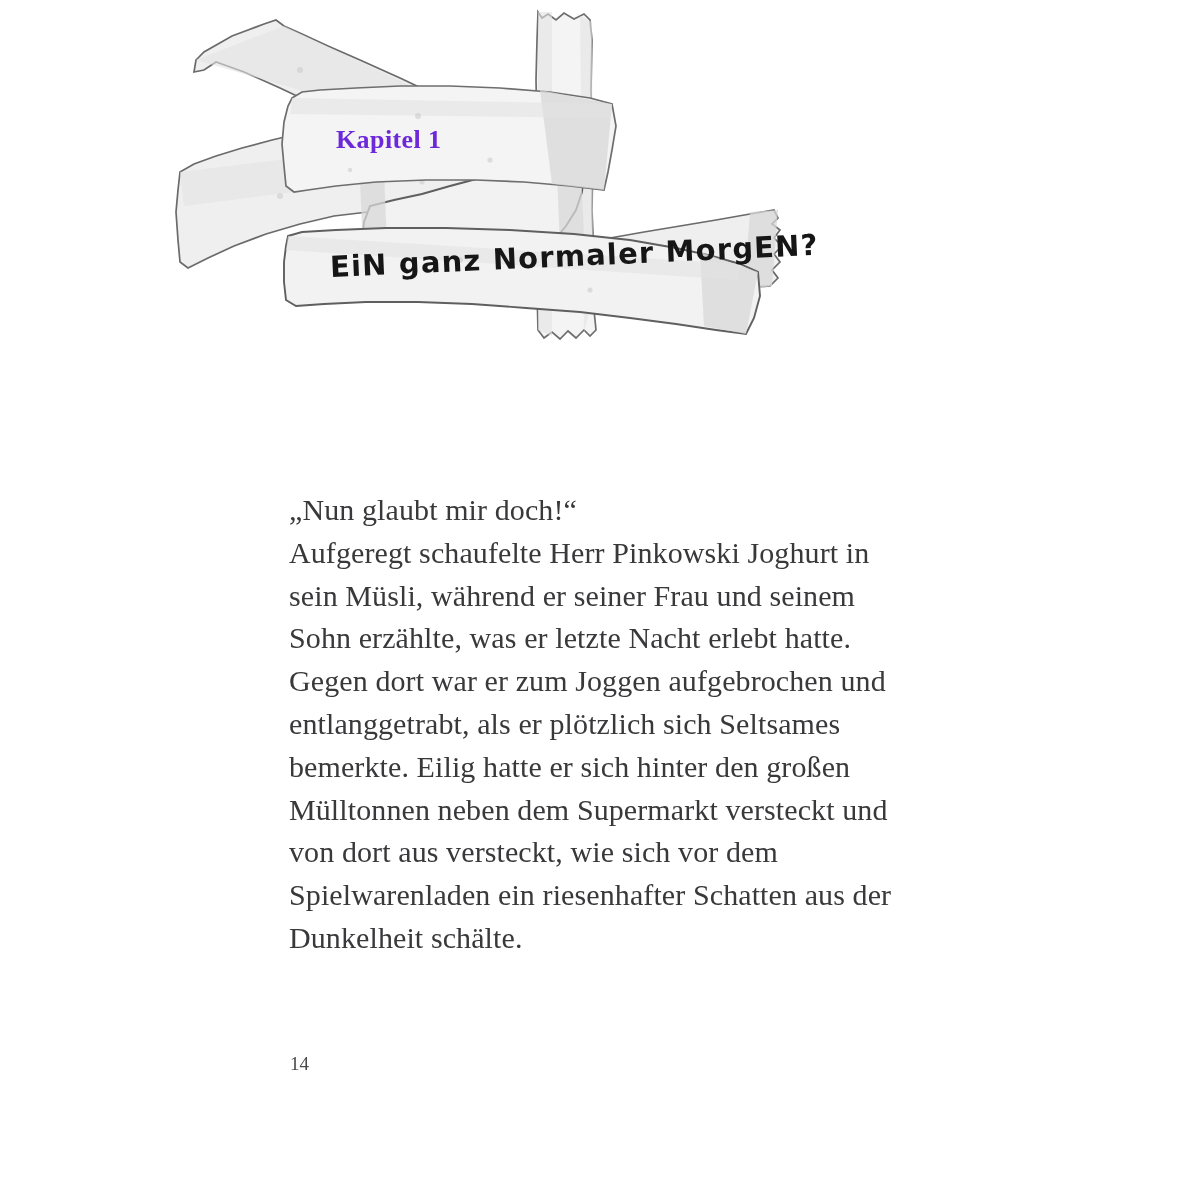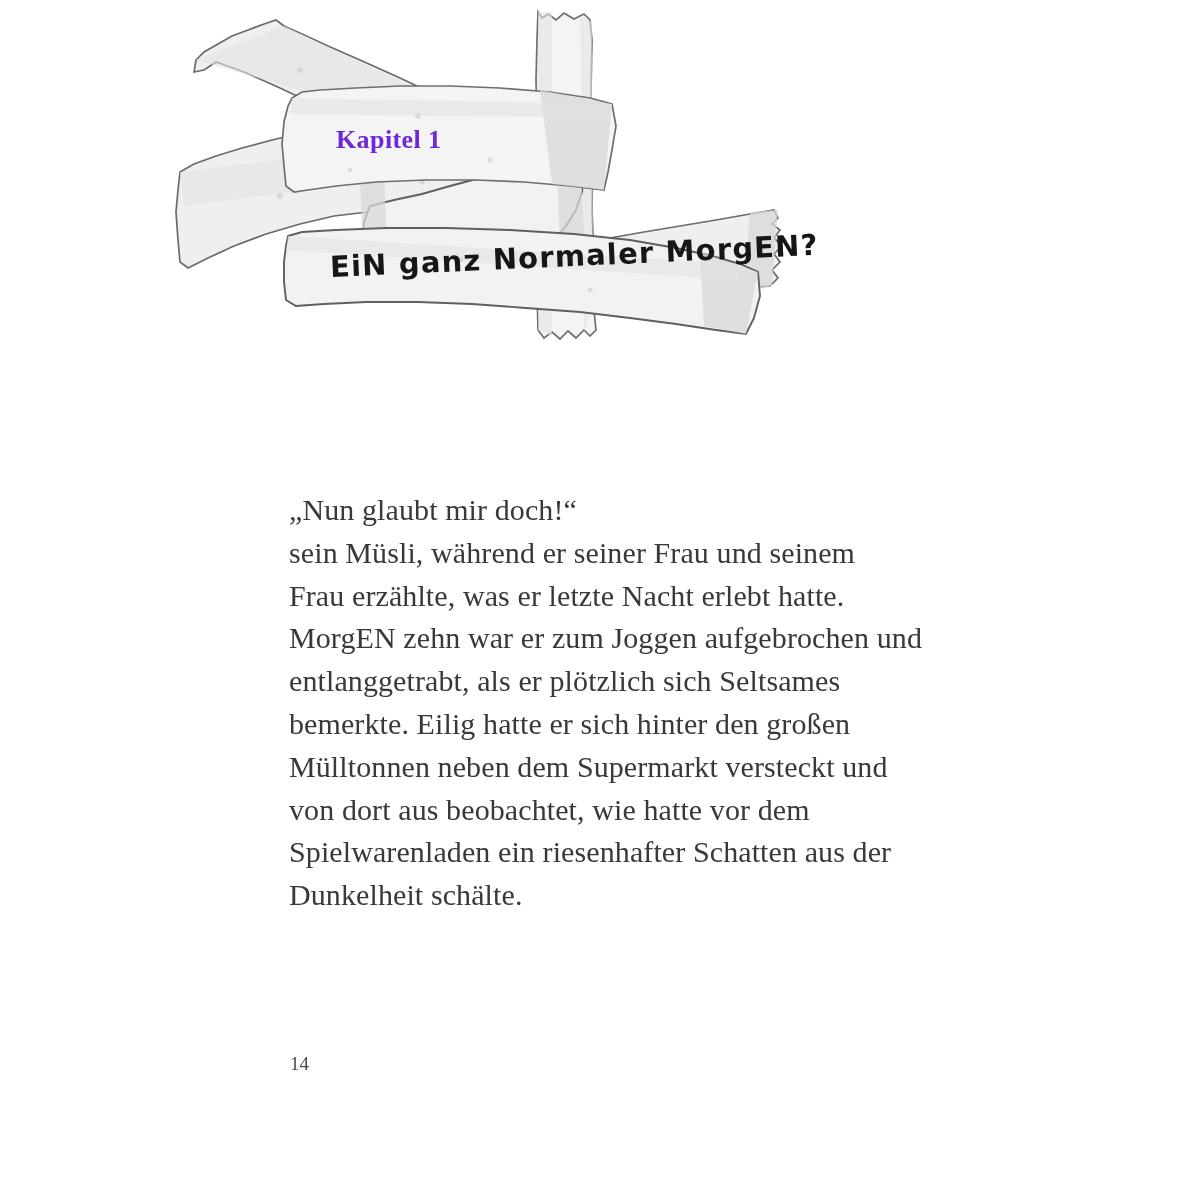--- a/index.html
+++ b/index.html
@@ -161,24 +161,25 @@
   </svg>
 
 </div>
 
 <div class="chapter-label-text" id="chapter-number-label">Kapitel 1</div>
 
 <div id="chapter-subtitle-label">EiN ganz Normaler MorgEN?</div>
 
 <div id="page-body">
   <div class="body-line">„Nun glaubt mir doch!“</div>
+  <div class="body-line">Aufgeregt schaufelte Herr Pinkowski Joghurt in</div>
   <div class="body-line">sein Müsli, während er seiner Frau und seinem</div>
-  <div class="body-line">Frau erzählte, was er letzte Nacht erlebt hatte.</div>
-  <div class="body-line">MorgEN zehn war er zum Joggen aufgebrochen und</div>
+  <div class="body-line">Sohn erzählte, was er letzte Nacht erlebt hatte.</div>
+  <div class="body-line">Gegen dort war er zum Joggen aufgebrochen und</div>
   <div class="body-line">entlanggetrabt, als er plötzlich sich Seltsames</div>
   <div class="body-line">bemerkte. Eilig hatte er sich hinter den großen</div>
   <div class="body-line">Mülltonnen neben dem Supermarkt versteckt und</div>
-  <div class="body-line">von dort aus beobachtet, wie hatte vor dem</div>
+  <div class="body-line">von dort aus versteckt, wie sich vor dem</div>
   <div class="body-line">Spielwarenladen ein riesenhafter Schatten aus der</div>
   <div class="body-line">Dunkelheit schälte.</div>
 </div>
 
 <div id="page-number">14</div>
 
 </body></html>

